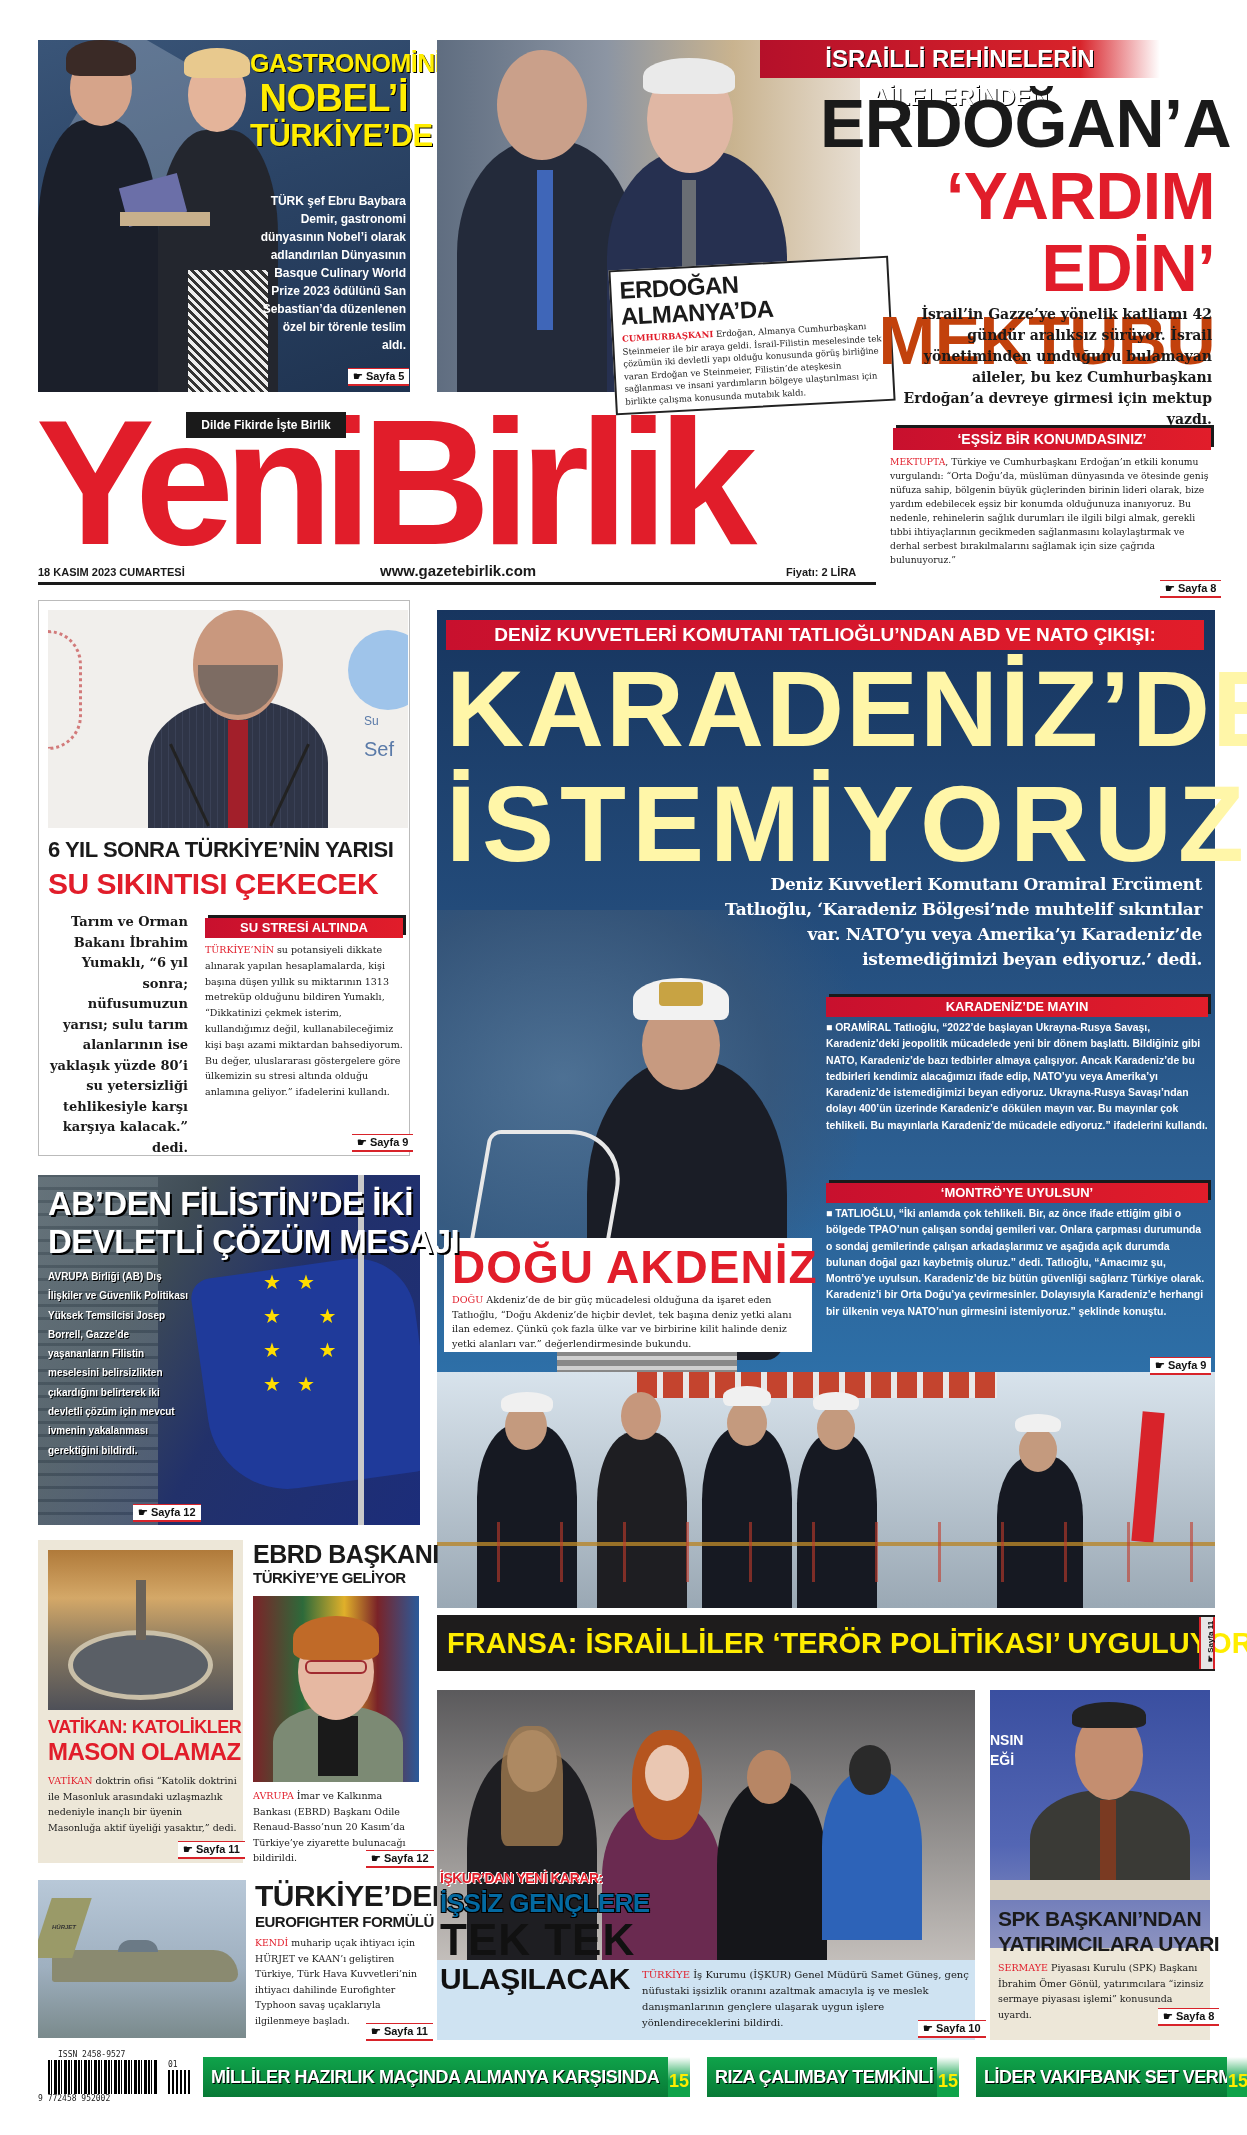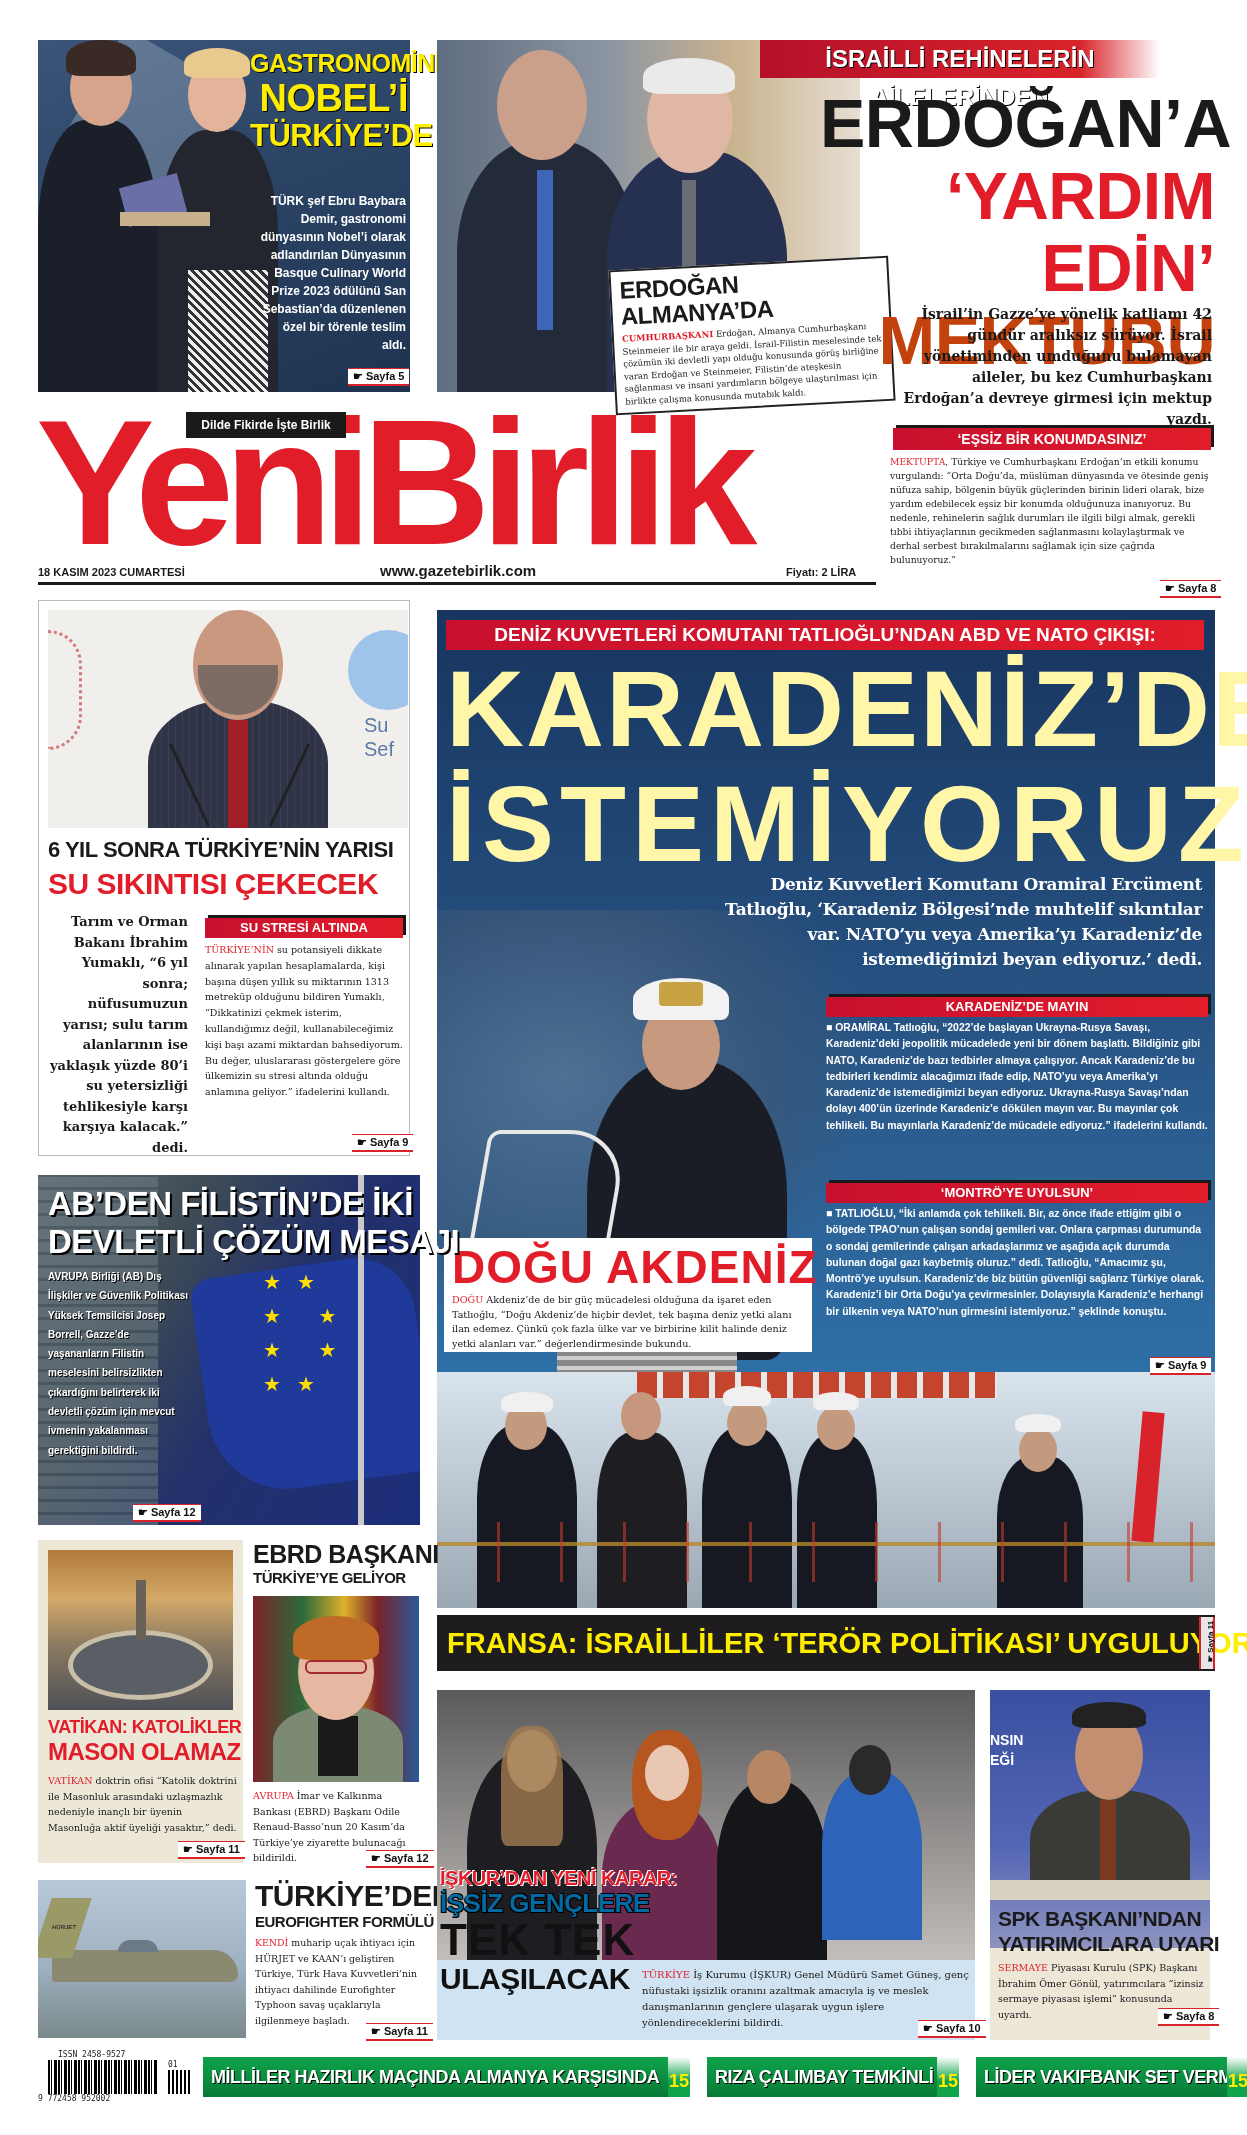--- a/index.html
+++ b/index.html
@@ -70,21 +70,21 @@
 
 <div class="abs redbar" style="left:893px;top:428px;width:318px;height:22px;font-size:14px;line-height:22px;">‘EŞSİZ BİR KONUMDASINIZ’</div>
 <div class="abs serif" style="left:890px;top:455px;width:322px;font-size:9.2px;line-height:14px;color:#222;">
   <span class="red">MEKTUPTA</span><span>, Türkiye ve Cumhurbaşkanı Erdoğan’ın etkili konumu vurgulandı: “Orta Doğu’da, müslüman dünyasında ve ötesinde geniş nüfuza sahip, bölgenin büyük güçlerinden birinin lideri olarak, bize yardım edebilecek eşsiz bir konumda olduğunuza inanıyoruz. Bu nedenle, rehinelerin sağlık durumları ile ilgili bilgi almak, gerekli tıbbi ihtiyaçlarının gecikmeden sağlanmasını kolaylaştırmak ve derhal serbest bırakılmalarını sağlamak için size çağrıda bulunuyoruz.”</span>
 </div>
 <div class="abs" style="left:1160px;top:578px;"><span class="sayfa">☛ Sayfa 8</span></div>
 
 <div class="abs" style="left:38px;top:600px;width:372px;height:556px;border:1px solid #bbb;"></div>
 <div class="photo" style="left:48px;top:610px;width:360px;height:218px;background:#f1efec;">
   <div class="abs" style="left:300px;top:20px;width:80px;height:80px;border-radius:50%;background:#9fc4ea;"></div>
-  <div class="abs" style="left:316px;top:104px;font-size:20px;color:#5a7aa8;">Su</div>
+  <div class="abs" style="left:316px;top:104px;font-size:12px;color:#5a7aa8;">Su</div>
   <div class="abs" style="left:316px;top:128px;font-size:20px;color:#5a7aa8;">Sef</div>
   <div class="abs" style="left:0;top:20px;width:34px;height:120px;border:3px dotted #d27a7a;border-left:none;border-radius:0 60px 60px 0;"></div>
   <div class="abs" style="left:100px;top:90px;width:180px;height:140px;background:repeating-linear-gradient(90deg,#2f3547 0 6px,#3a4156 6px 7px);border-radius:45% 45% 0 0;"></div>
   <div class="abs" style="left:180px;top:110px;width:20px;height:110px;background:#a21f2a;"></div>
   <div class="head" style="left:145px;top:0;width:90px;height:110px;background:#c9987e;"></div>
   <div class="abs" style="left:150px;top:55px;width:80px;height:50px;background:#6a625c;border-radius:0 0 40px 40px;opacity:.8;"></div>
   <div class="abs" style="left:140px;top:130px;width:3px;height:90px;background:#222;transform:rotate(-25deg);"></div>
   <div class="abs" style="left:240px;top:130px;width:3px;height:90px;background:#222;transform:rotate(25deg);"></div>
 </div>
 <div class="abs cond" style="left:48px;top:836px;width:360px;font-size:22px;line-height:28px;white-space:nowrap;">6 YIL SONRA TÜRKİYE’NİN YARISI</div>
@@ -218,21 +218,21 @@
   <div class="abs" style="left:165px;top:110px;width:120px;height:170px;background:#6a2a50;border-radius:45% 45% 0 0;"></div>
   <div class="abs" style="left:195px;top:40px;width:70px;height:110px;background:#b5551f;border-radius:45%;"></div>
   <div class="head" style="left:208px;top:55px;width:44px;height:56px;background:#eac7b2;"></div>
   <div class="abs" style="left:280px;top:90px;width:110px;height:190px;background:#15161a;border-radius:45% 45% 0 0;"></div>
   <div class="head" style="left:310px;top:60px;width:44px;height:54px;background:#b78665;"></div>
   <div class="abs" style="left:385px;top:80px;width:100px;height:170px;background:#2d63b8;border-radius:45% 45% 0 0;"></div>
   <div class="head" style="left:412px;top:55px;width:42px;height:50px;background:#2a2a2a;"></div>
 </div>
 <div class="abs" style="left:437px;top:1960px;width:538px;height:80px;background:#cfe3f2;"></div>
 <div class="abs" style="left:440px;top:1868px;width:200px;">
-  <div class="cond" style="font-size:20px;line-height:20px;color:#e11d2a;text-shadow:1px 1px 0 #fff,-1px -1px 0 #fff;white-space:nowrap;">İŞKUR’DAN YENİ KARAR:</div>
+  <div class="cond" style="font-size:14px;line-height:20px;color:#e11d2a;text-shadow:1px 1px 0 #fff,-1px -1px 0 #fff;white-space:nowrap;">İŞKUR’DAN YENİ KARAR:</div>
   <div class="cond" style="font-size:26px;line-height:30px;color:#0369a1;text-shadow:1px 1px 0 #000,-1px 1px 0 #000,1px -1px 0 #000;white-space:nowrap;">İŞSİZ GENÇLERE</div>
   <div class="cond" style="font-size:44px;line-height:44px;color:#111;letter-spacing:1px;white-space:nowrap;">TEK TEK</div>
   <div class="cond" style="font-size:30px;line-height:34px;color:#111;white-space:nowrap;">ULAŞILACAK</div>
 </div>
 <div class="abs serif" style="left:642px;top:1967px;width:330px;font-size:10px;line-height:16px;">
   <span class="red">TÜRKİYE</span><span> İş Kurumu (İŞKUR) Genel Müdürü Samet Güneş, genç nüfustaki işsizlik oranını azaltmak amacıyla iş ve meslek danışmanlarının gençlere ulaşarak uygun işlere yönlendireceklerini bildirdi.</span>
 </div>
 <div class="abs" style="left:918px;top:2018px;"><span class="sayfa">☛ Sayfa 10</span></div>
 
 <div class="abs" style="left:990px;top:1690px;width:220px;height:350px;background:#ede7d8;"></div>

